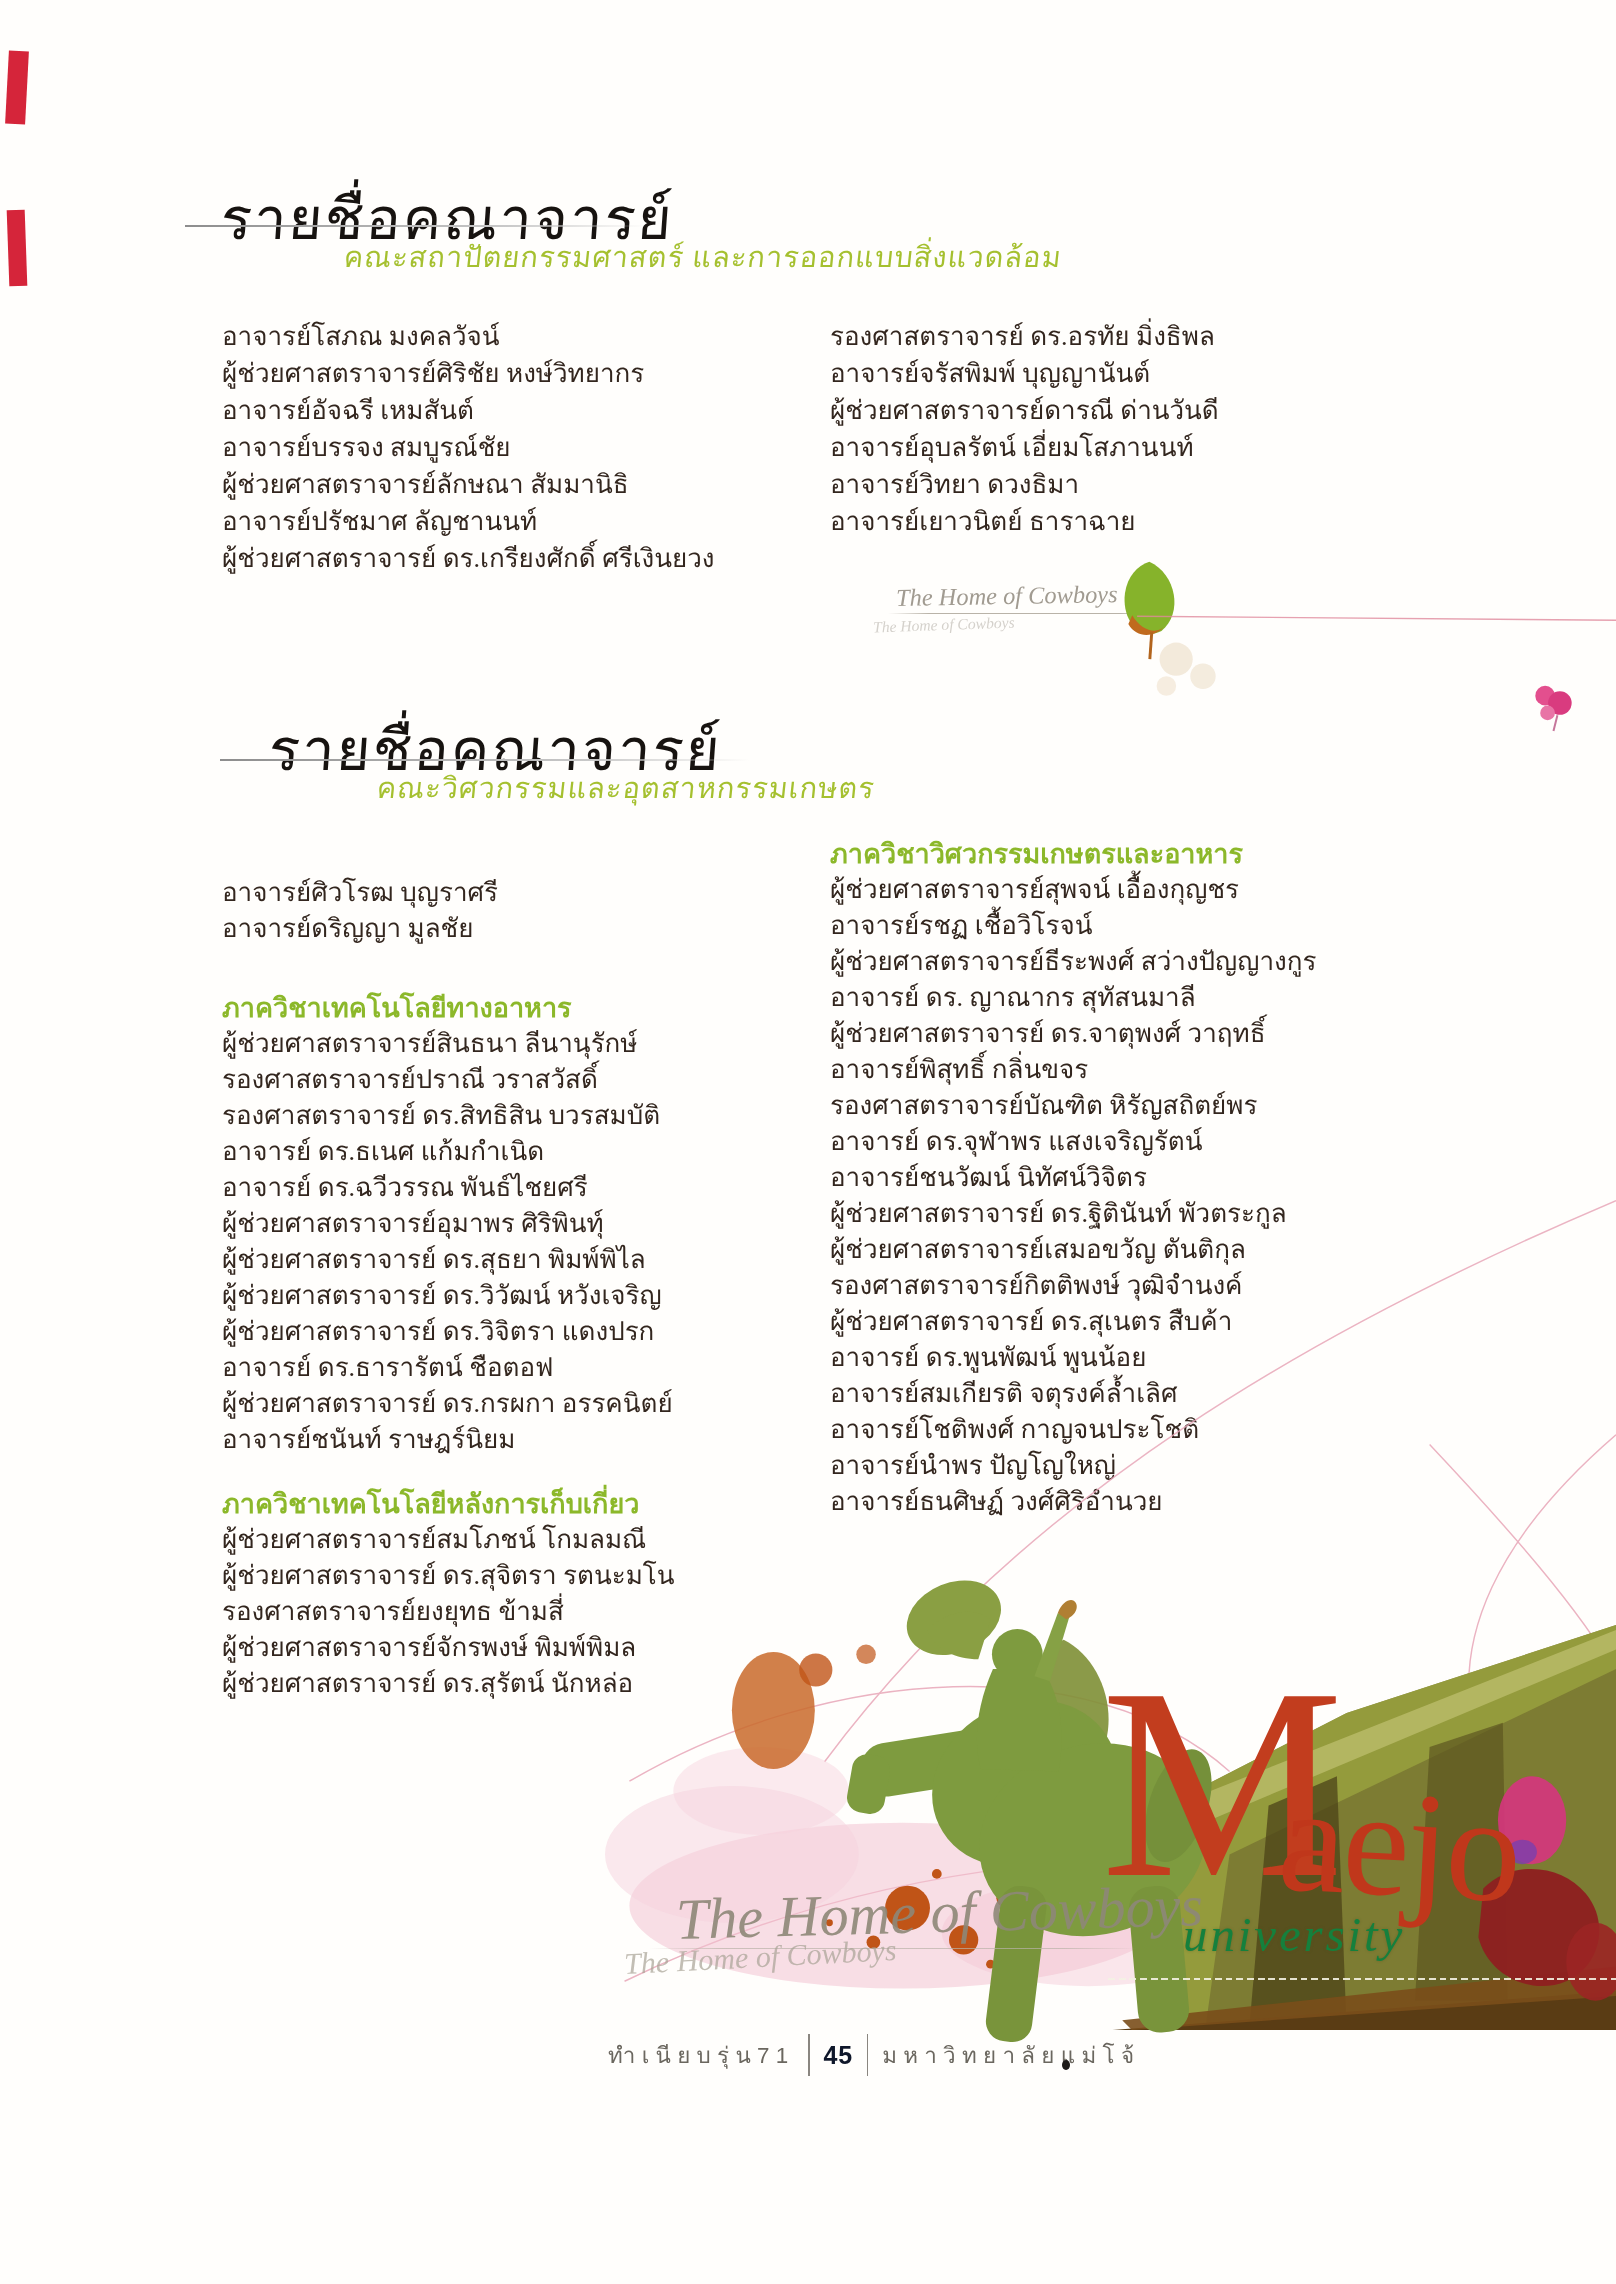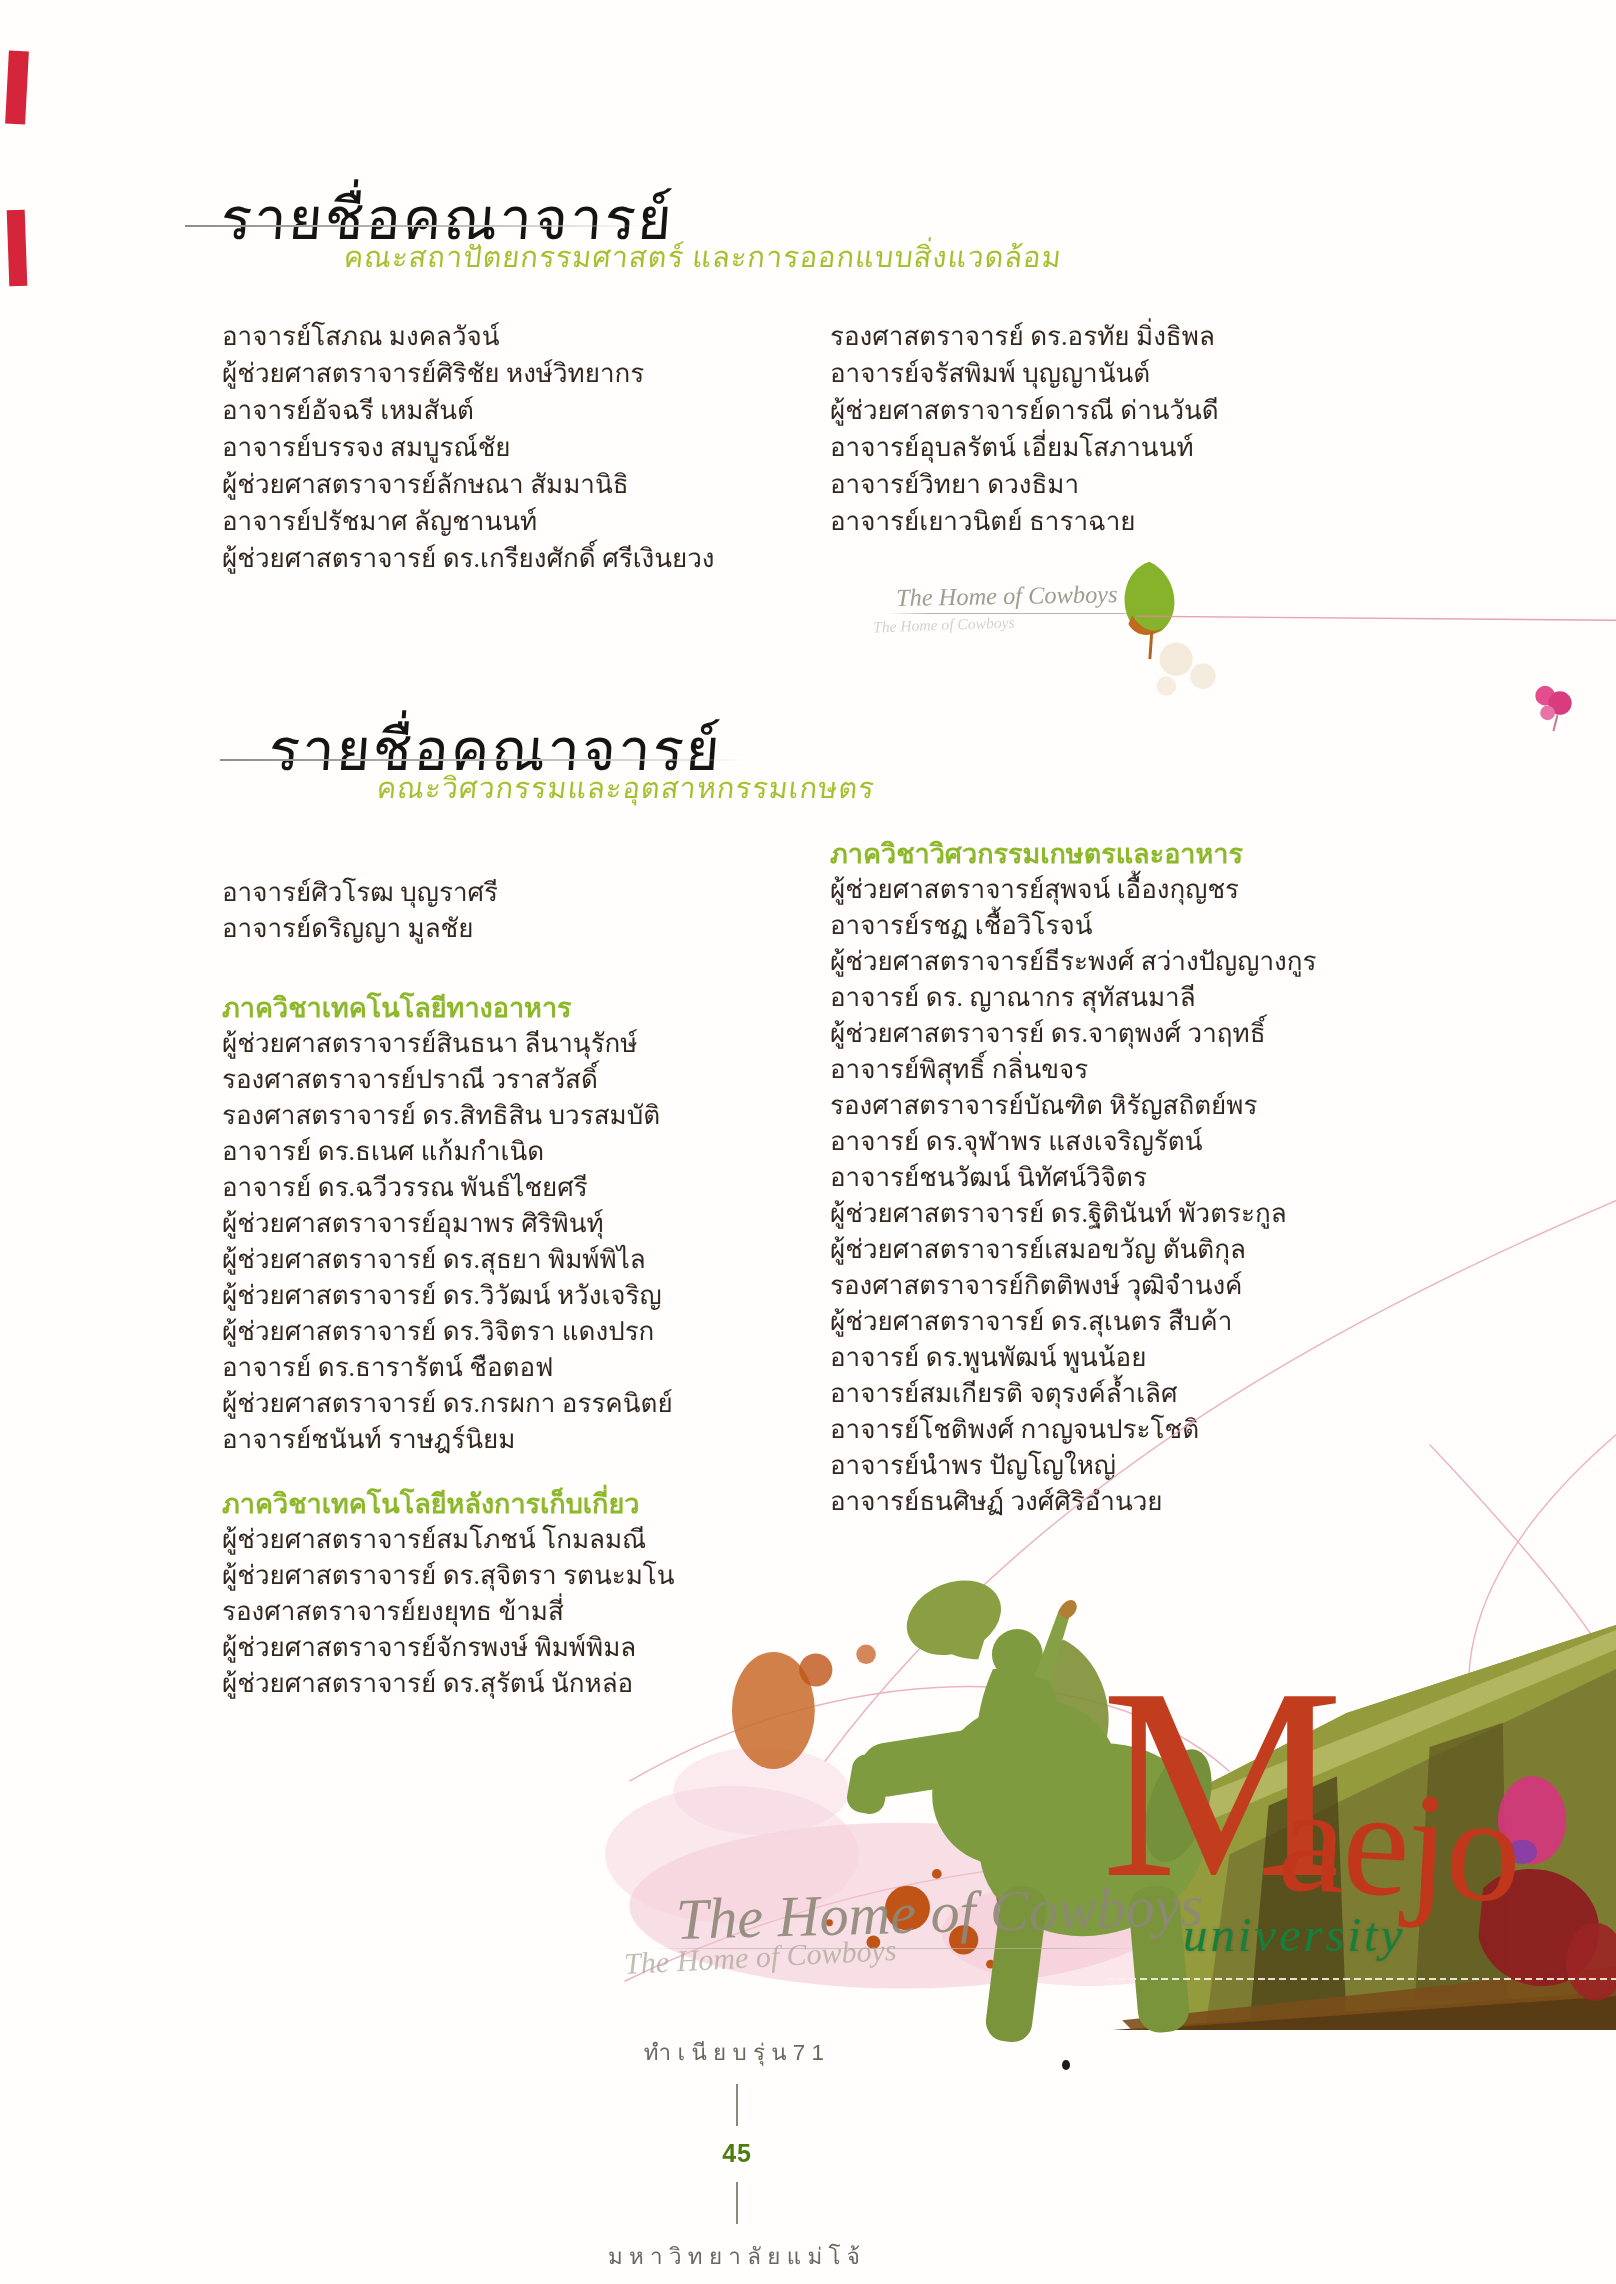--- a/index.html
+++ b/index.html
@@ -20,21 +20,21 @@
              font-size:27px;line-height:36px;color:#8cb82a;white-space:nowrap;}
   .gap-lg{height:43px;} .gap-md{height:28px;}
   
   .script{font-style:italic;color:#a19b91;white-space:nowrap;}
   .script-line{height:1px;background:linear-gradient(to right,rgba(170,165,155,0),#b9b3a8 15%,#b9b3a8 85%,rgba(170,165,155,0));}
   
   .footer{display:flex;align-items:center;gap:13.7px;
           font-family:"Liberation Sans","DejaVu Sans",sans-serif;}
   .footer .t{font-size:22.4px;color:#6b675f;letter-spacing:6.3px;white-space:nowrap;}
   .footer .bar{width:1.5px;height:42px;background:#8a8680;}
-  .footer .num{font-size:25px;font-weight:700;color:#4d7c0f;letter-spacing:1px;}
+  .footer .num{font-size:25px;font-weight:700;color:#0f172a;letter-spacing:1px;}
   .dot{width:7.8px;height:9.8px;border-radius:50%;background:#1e1b18;}
   
   .maejo-M{font-size:273px;line-height:1;color:#c23d1e;font-weight:400;}
   .maejo-rest{font-size:151px;line-height:1;color:#c0371b;letter-spacing:-2.9px;}
   .maejo-univ{font-style:italic;font-size:49px;color:#15803d;letter-spacing:2.9px;
               text-shadow:0 0 2.9px rgba(90,80,30,.45);}
   .univ-line{height:1.5px;background:repeating-linear-gradient(to right,#f4f2e4 0 6.8px,rgba(244,242,228,0) 6.8px 10.7px);opacity:.9;}
   .edge-mark{background:#d5253a;}
 </style>
 </head>
@@ -209,21 +209,21 @@
 
   <div class="abs script" style="left:676px;top:1879px;font-size:58px;color:#8e8878;transform:rotate(-1.5deg);opacity:.9;">The Home of Cowboys</div>
   <div class="abs script-line" style="left:649px;top:1948px;width:488px;opacity:.7;"></div>
   <div class="abs script" style="left:624px;top:1940px;font-size:30px;color:#a9a396;transform:rotate(-3deg);opacity:.7;">The Home of Cowboys</div>
 
   <div class="abs maejo-M" style="left:1101px;top:1647px;">M</div>
   <div class="abs maejo-rest" style="left:1279px;top:1769px;transform:rotate(3deg);">aejo</div>
   <div class="abs maejo-univ" style="left:1183px;top:1906px;">university</div>
   <div class="abs univ-line" style="left:1108px;top:1978px;width:509px;"></div>
 
-  <div class="abs footer" style="left:608px;top:2034px;flex-direction:column;">
+  <div class="abs footer" style="left:608px;top:2034px;">
     <span class="t">ทำเนียบรุ่น71</span>
     <span class="bar"></span>
     <span class="num">45</span>
     <span class="bar"></span>
     <span class="t">มหาวิทยาลัยแม่โจ้</span>
   </div>
   <div class="abs dot" style="left:1062px;top:2060px;"></div>
 
 </div>
 

